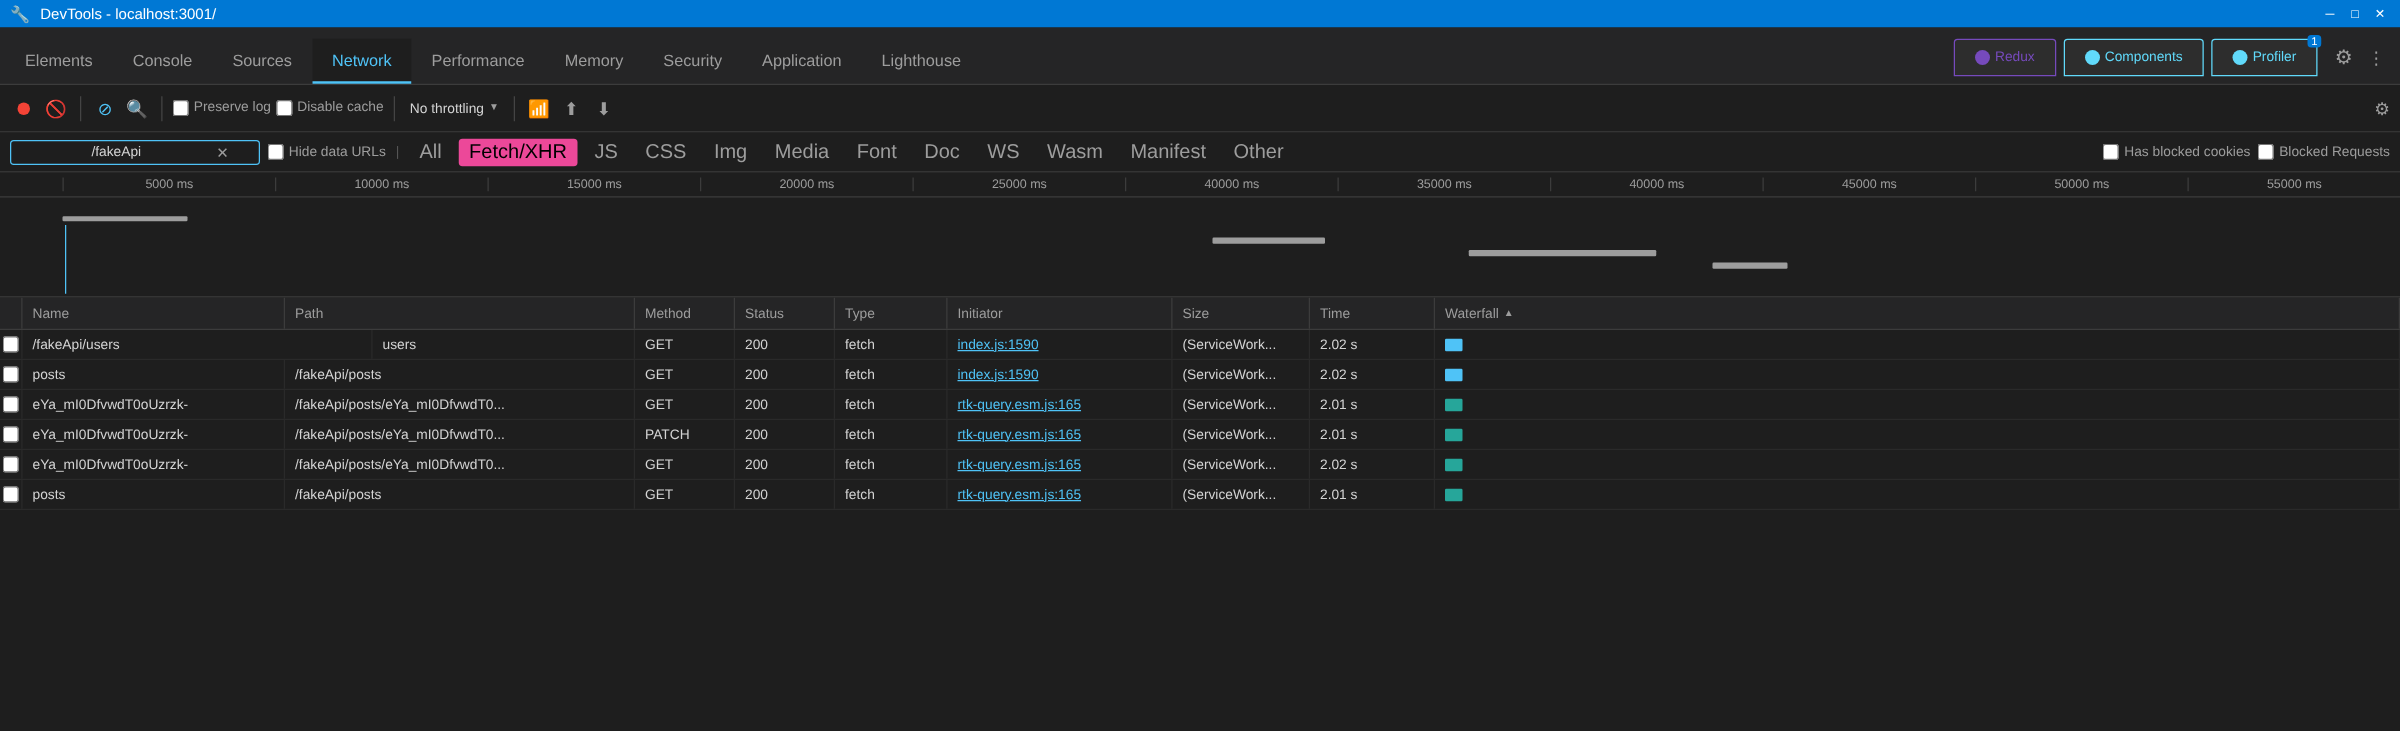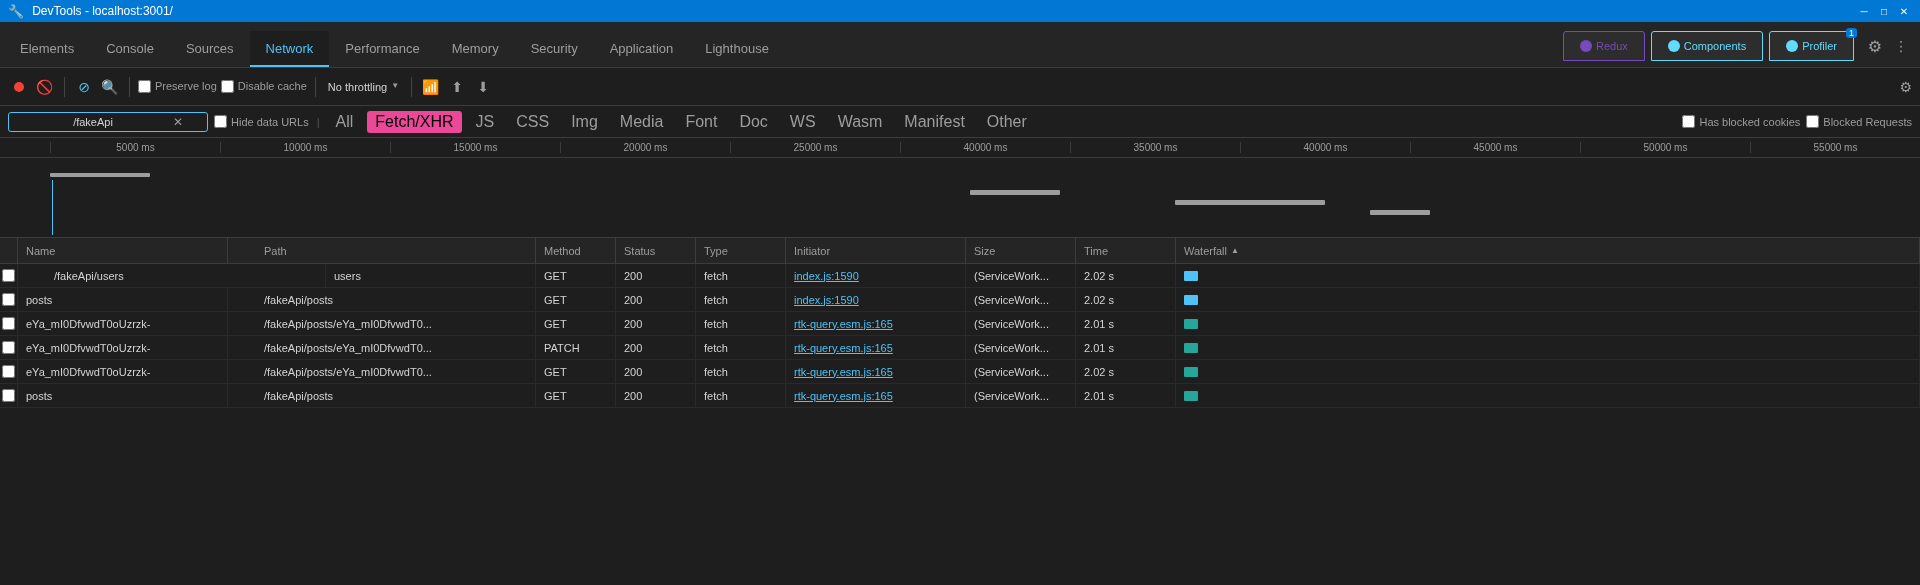--- a/index.html
+++ b/index.html
@@ -183,21 +183,21 @@
       overflow: hidden;
       white-space: nowrap;
       text-overflow: ellipsis;
       height: 100%;
       display: flex;
       align-items: center;
       border-right: 1px solid #2a2a2a;
     }
     .net-cell.initiator-link { color: #4fc3f7; text-decoration: underline; cursor: pointer; }
     .col-name { width: 210px; min-width: 210px; }
-    .col-path { width: 280px; min-width: 280px; margin-left: 28px; }
+    .col-path { width: 280px; min-width: 280px; }
     .col-method { width: 80px; min-width: 80px; }
     .col-status { width: 80px; min-width: 80px; }
     .col-type { width: 90px; min-width: 90px; }
     .col-initiator { width: 180px; min-width: 180px; }
     .col-size { width: 110px; min-width: 110px; }
     .col-time { width: 100px; min-width: 100px; }
     .col-waterfall { flex: 1; min-width: 120px; }
     .waterfall-cell-bar {
       display: inline-block;
       height: 10px;

